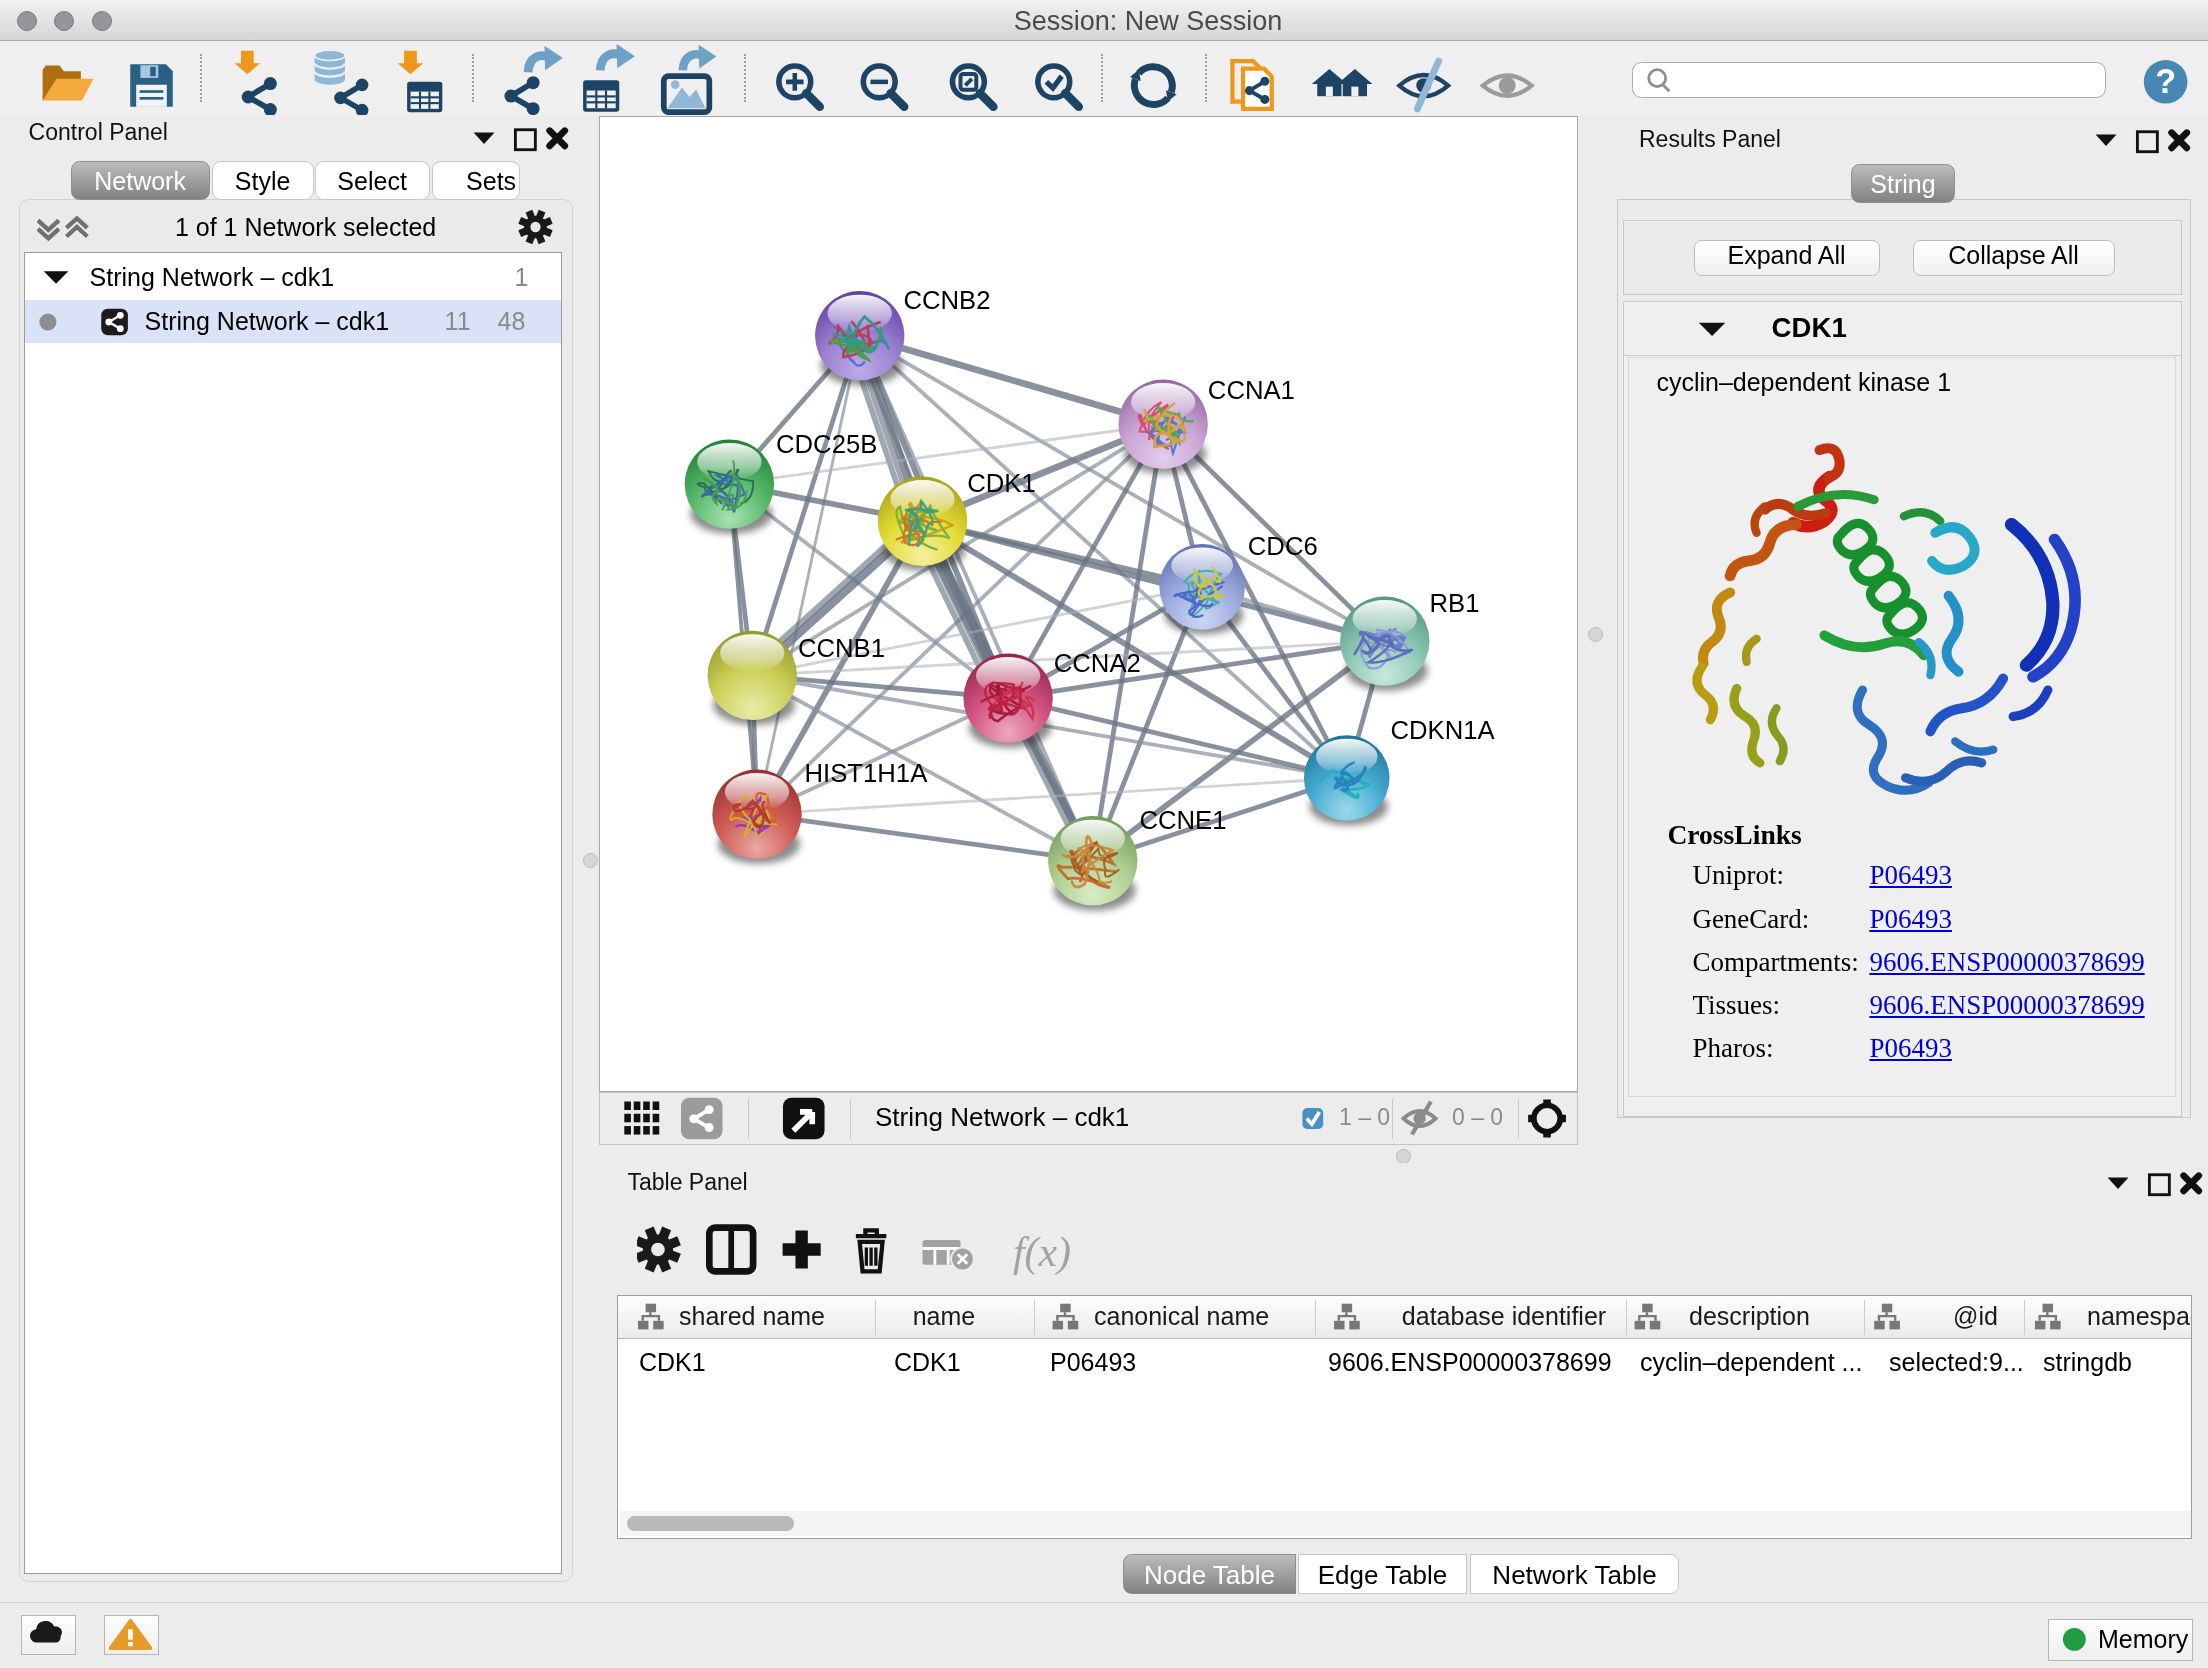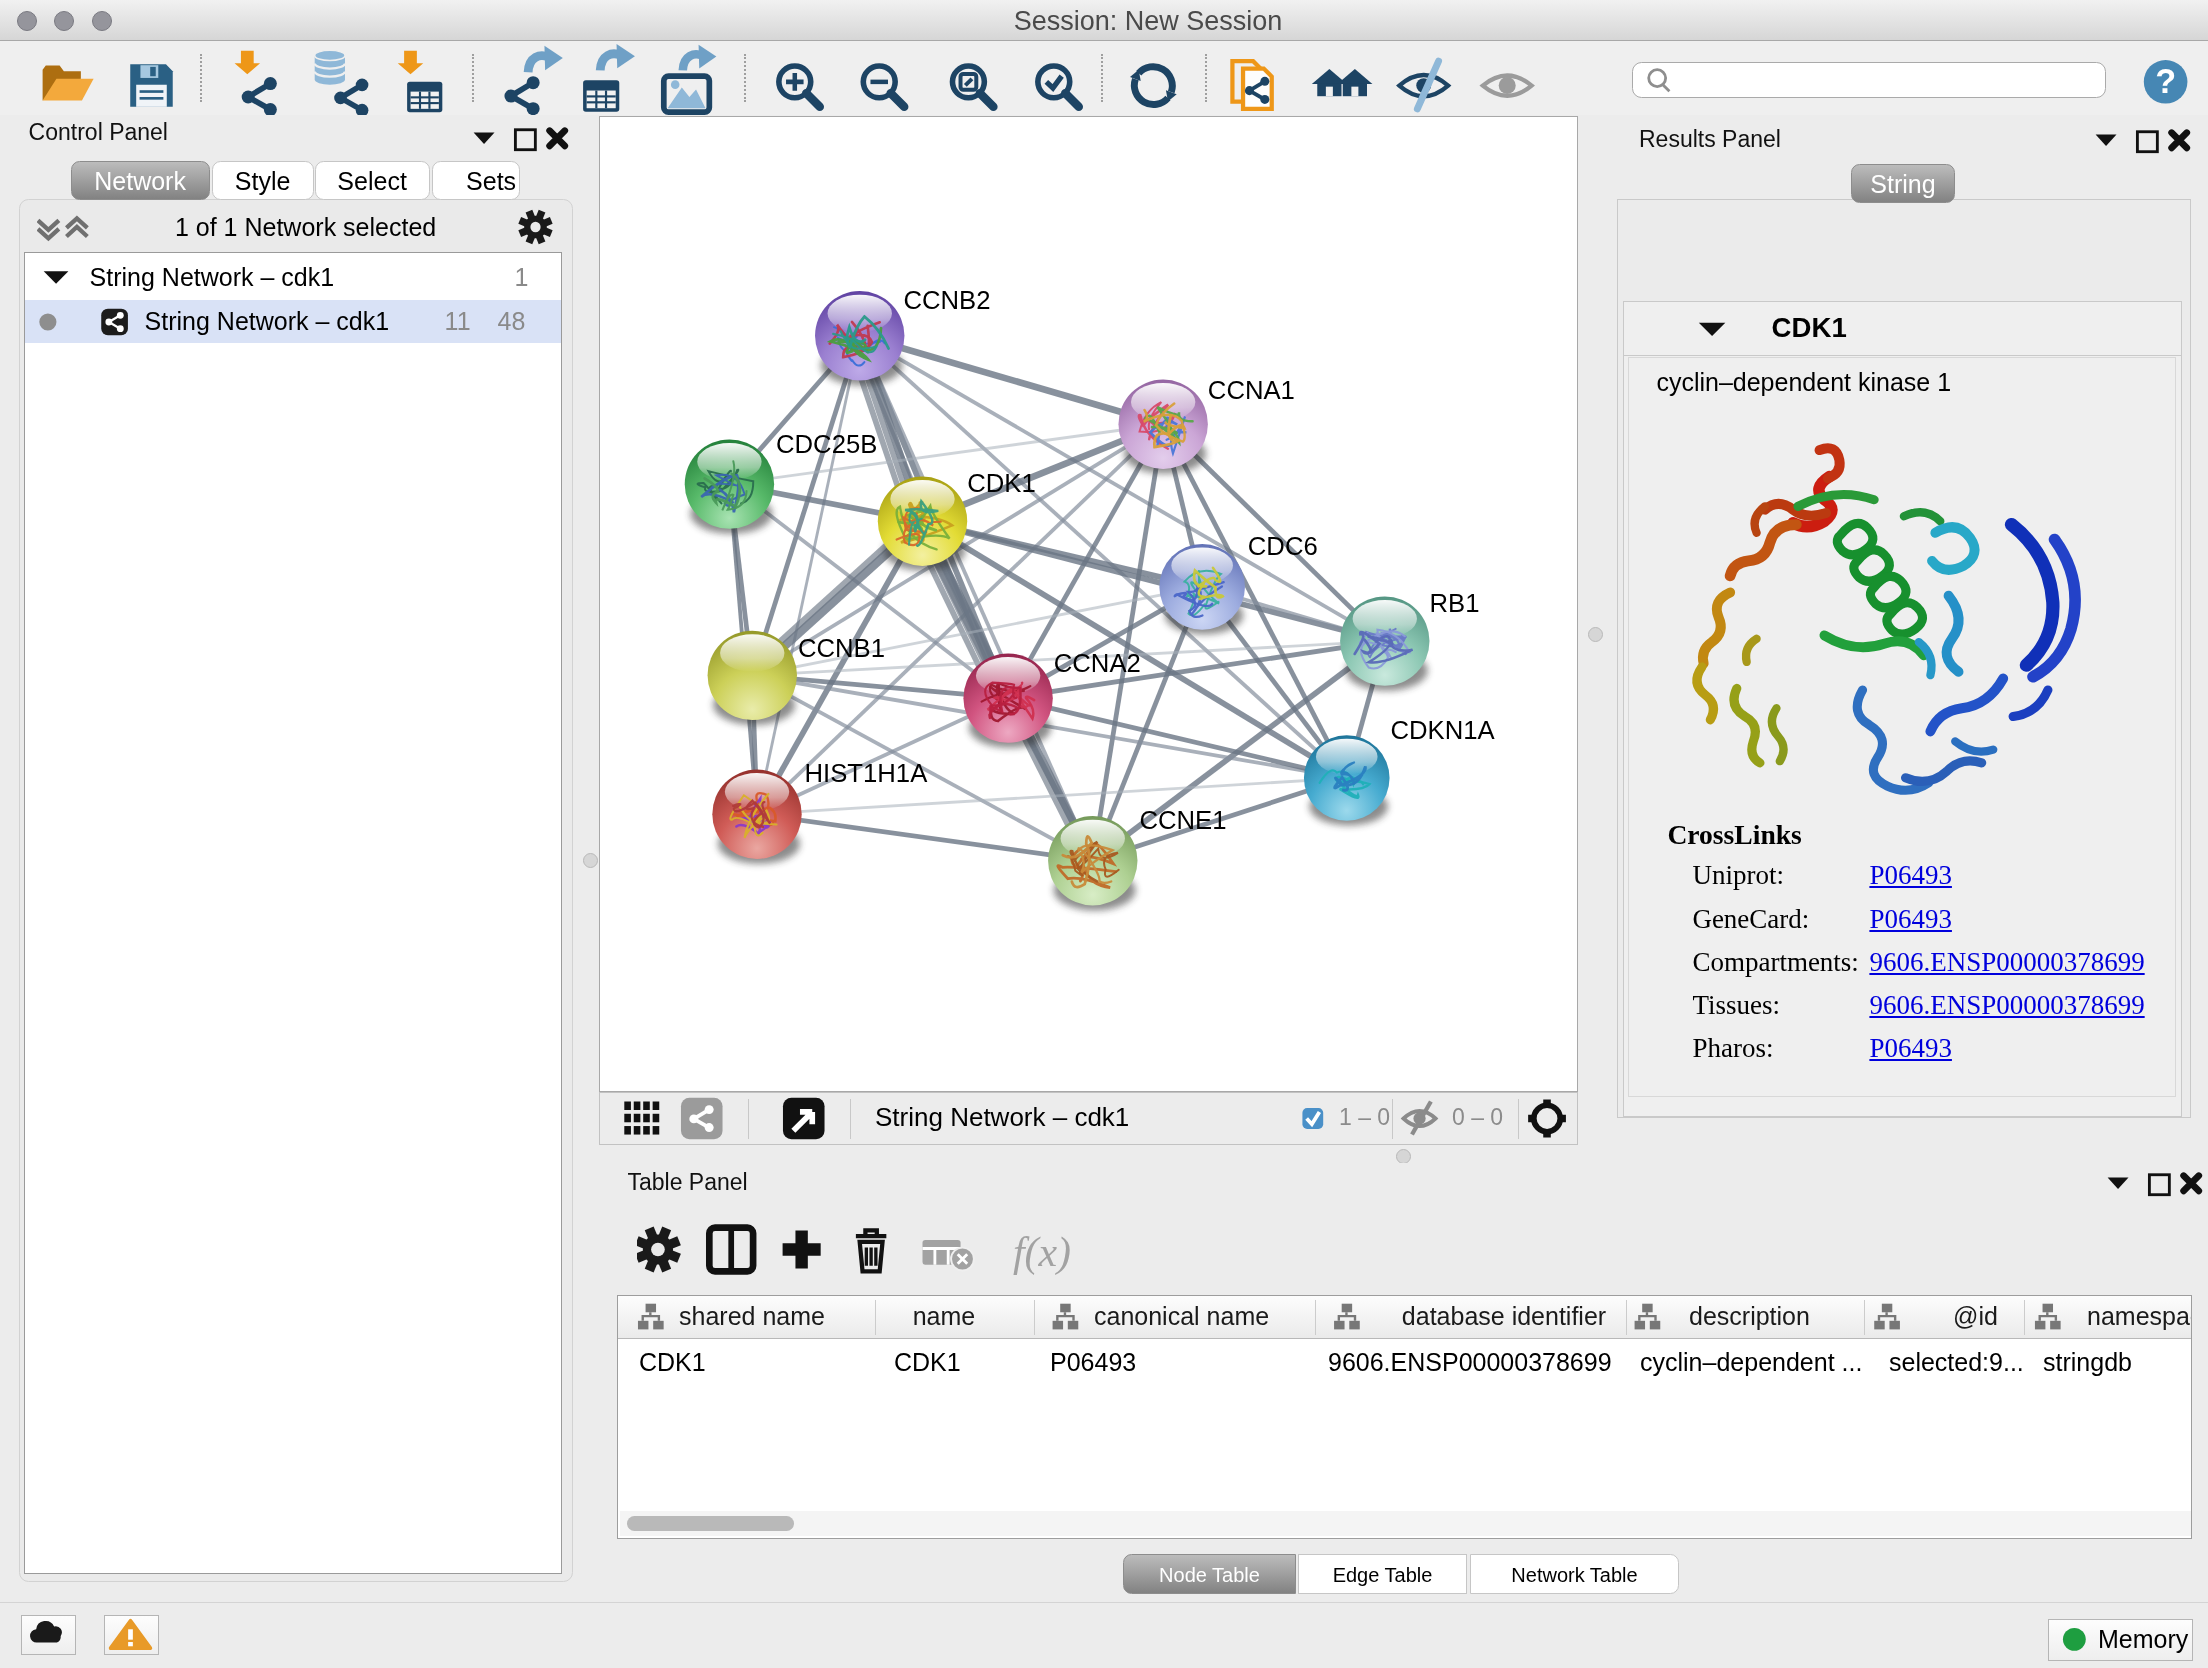--- a/index.html
+++ b/index.html
@@ -63,21 +63,21 @@
   #tp-box{position:absolute;left:18px;top:132px;width:1575px;height:244px;
      background:#fff;border:1.9px solid #9d9d9d;box-sizing:border-box;overflow:hidden;}
   #tp-header{position:absolute;left:0;top:0;width:100%;height:43px;
      background:linear-gradient(#fdfdfd,#eaeaea);border-bottom:1.9px solid #b8b8b8;box-sizing:border-box;}
   .th{position:absolute;top:0;height:43px;line-height:41px;font-size:25px;color:#1a1a1a;text-align:center;}
   .thsep{position:absolute;top:3.8px;height:35px;width:0;border-left:1.9px solid #cccccc;}
   .td{position:absolute;top:45px;height:42px;line-height:42px;font-size:25px;color:#000;}
   #tp-scroll{position:absolute;left:1.9px;bottom:1.9px;width:1571px;height:25px;background:#f4f4f4;}
   #tp-thumb{position:absolute;left:7.6px;top:4.8px;width:167px;height:15px;background:#b9b9b9;border-radius:7.6px;}
   .btab{position:absolute;top:391px;height:40px;line-height:40px;text-align:center;
-     font-size:20px;border:1.9px solid #c6c6c6;background:#fff;box-sizing:border-box;}
+     font-size:26px;border:1.9px solid #c6c6c6;background:#fff;box-sizing:border-box;}
   
   #statusbar{left:0;top:1602px;width:2208px;height:67px;background:#ececec;
      border-top:1.9px solid #d4d4d4;box-sizing:border-box;}
   .sbtn{position:absolute;top:12.4px;width:55px;height:40px;background:linear-gradient(#fdfdfd,#eeeeee);
      border:1.9px solid #b5b5b5;box-sizing:border-box;}
   #membtn{position:absolute;left:2048px;top:16px;width:145px;height:42px;
      background:linear-gradient(#fdfdfd,#eeeeee);border:1.9px solid #b5b5b5;box-sizing:border-box;
      font-size:25px;text-align:center;line-height:39px;}
   .divdot{position:absolute;width:13.3px;height:13.3px;border-radius:50%;
      background:#d6d6d6;border:1px solid #b9b9b9;}
@@ -626,20 +626,24 @@
 
 <div class="abs" id="rpanel">
   <div class="ptitle abs" style="left:24px;top:11.4px;">Results Panel</div>
   <svg class="abs" width="114" height="28.5" style="left:2088px;top:12.4px;left:473px;" viewBox="0 0 120 30">
     <path d="M8 8 L30 8 L19 20 Z" fill="#111"></path>
     <rect x="52" y="5" width="21" height="21" fill="none" stroke="#111" stroke-width="3"></rect>
     <path d="M88 6 L104 22 M104 6 L88 22" stroke="#111" stroke-width="7" stroke-linecap="round"></path>
   </svg>
   <div id="rp-box"></div>
   <div class="tab tabsel" style="left:236px;top:49px;width:104px;z-index:4;">String</div>
+  <div id="rp-expbox">
+    <div class="rbtn" style="left:70px;width:186px;">Expand All</div>
+    <div class="rbtn" style="left:289px;width:202px;">Collapse All</div>
+  </div>
   <div id="rp-cdkbox">
     <div id="rp-cdkhead">
       <svg width="38" height="53" style="position:absolute;left:70px;top:0" viewBox="0 0 40 56">
           <path d="M5 22 L33 22 L19 36 Z" fill="#111"></path>
         </svg>
       <span style="position:absolute;left:148px;top:9.5px;font-size:27.6px;font-weight:bold;">CDK1</span>
     </div>
     <div id="rp-inner">
       <span style="position:absolute;left:27px;top:9.5px;font-size:25px;">cyclin–dependent kinase 1</span>
       <svg width="546" height="447" style="position:absolute;left:0;top:48px" viewBox="0 0 574 470">

